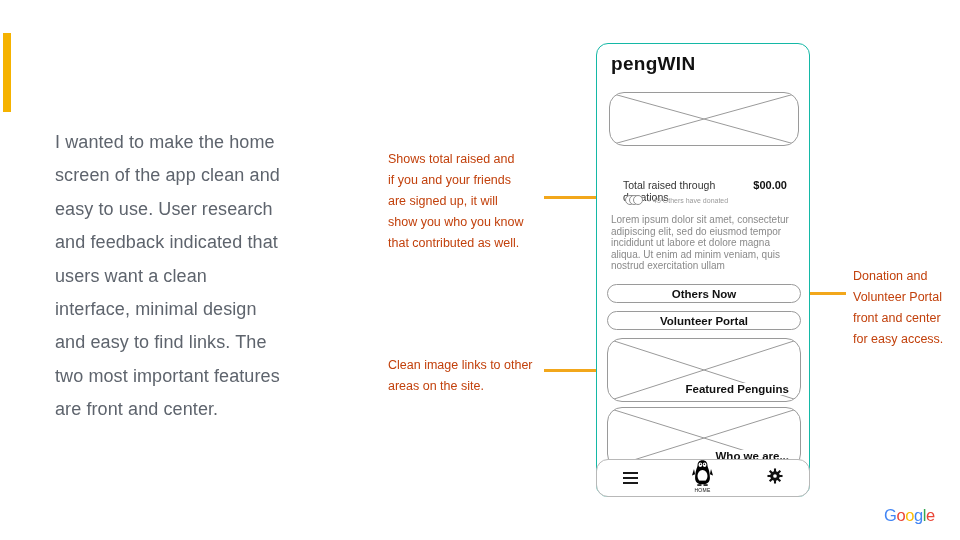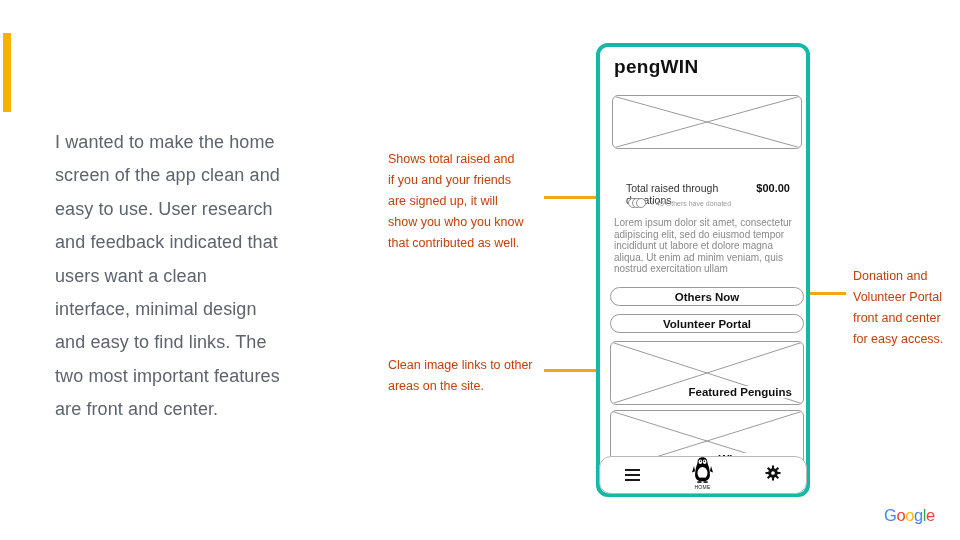--- a/index.html
+++ b/index.html
@@ -28,24 +28,24 @@
   .arrow .head { position:absolute; top:-4.5px; width:0; height:0;
     border-top:5.5px solid transparent; border-bottom:5.5px solid transparent; }
   .arrow-right .head { right:-8px; border-left-width:9px; border-left-style:solid; }
   .arrow-left  .head { left:-8px;  border-right-width:9px; border-right-style:solid; }
   .arrow1 { left:544px; top:196px; width:56px; }
   .arrow2 { left:544px; top:369px; width:56px; }
   .arrow3 { left:806px; top:292px; width:40px; }
   
   .phone {
     position:absolute; left:596px; top:43px; width:214px; height:454px;
-    background:#fff; border:4px solid #14b8a6; border-radius:12px;
+    background:#fff; border:1px solid #14b8a6; border-radius:12px;
   }
   .app-name { position:absolute; left:14px; top:9px; font-size:19px; font-weight:700; color:#111; letter-spacing:0.3px; }
-  .ph { position:absolute; border:1px solid #9a9a9a; border-radius:6px; background:#fff; overflow:hidden; }
+  .ph { position:absolute; border:1px solid #9a9a9a; border-radius:15px; background:#fff; overflow:hidden; }
   .ph svg.xlines { position:absolute; left:0; top:0; width:100%; height:100%; }
   .ph-hero { left:12px; top:48px; width:190px; height:54px; }
   .ph-featured { left:10px; top:294px; width:194px; height:64px; }
   .ph-who { left:10px; top:363px; width:194px; height:62px; }
   .ph-label { position:absolute; right:9px; bottom:6px; font-size:11.5px; font-weight:700; color:#111; background:#fff; padding:0 2px; }
   .tagline { position:absolute; left:14px; top:111px; font-size:12.5px; font-weight:700; color:#111; }
   .donation-row { position:absolute; left:26px; top:135px; width:164px; display:flex; justify-content:space-between; align-items:baseline; }
   .donation-label { font-size:10.5px; color:#333; }
   .donation-amount { font-size:11px; font-weight:700; color:#111; }
   .avatars-row { position:absolute; left:28px; top:151px; display:flex; align-items:center; }

